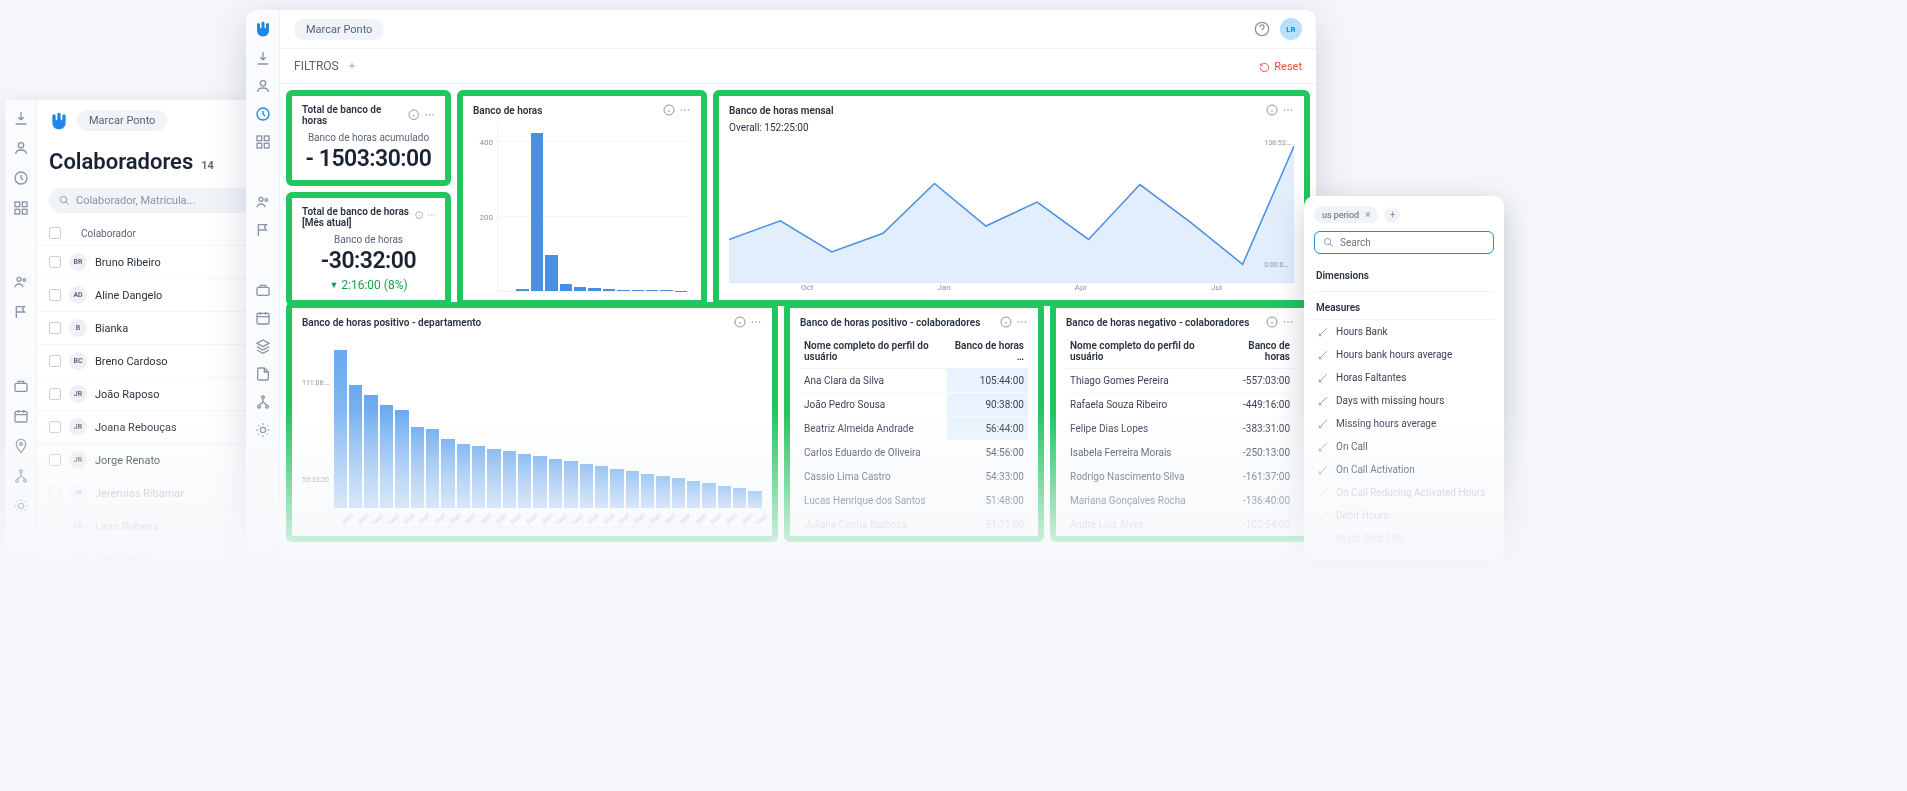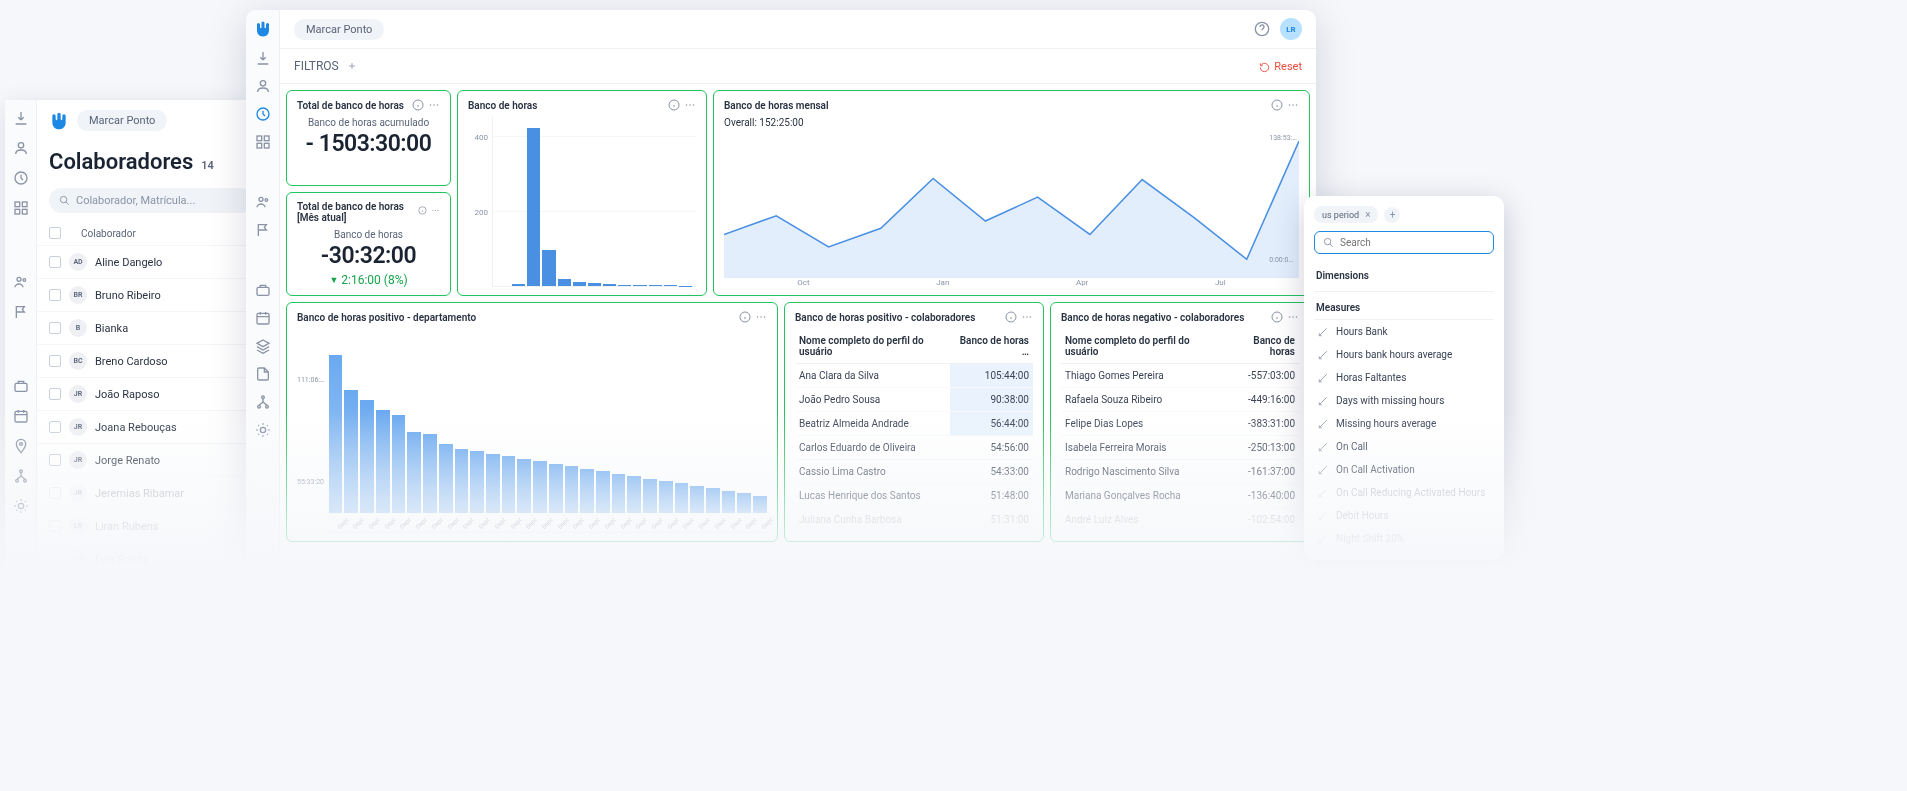--- a/index.html
+++ b/index.html
@@ -33,21 +33,21 @@
 .help-icon { width: 16px; height: 16px; color: #8a94a6; }
 .user-avatar { width: 22px; height: 22px; border-radius: 50%; background: #b8e0ff; color: #1e88e5; font-size: 8px; font-weight: 700; display: flex; align-items: center; justify-content: center; }
 .filters-bar { display: flex; align-items: center; padding: 10px 14px; font-size: 12px; color: #5a6478; gap: 8px; border-bottom: 1px solid #eef0f4; }
 .filters-bar .spacer { flex: 1; }
 .reset-btn { color: #e74c3c; font-size: 11px; display: flex; align-items: flex-end; gap: 4px; }
 .plus-icon { width: 10px; height: 10px; color: #8a94a6; }
 
 .dashboard-body { flex: 1; padding: 6px; overflow: hidden; }
 .dash-grid-top { display: grid; grid-template-columns: 165px 250px 1fr; gap: 6px; height: 206px; }
 .kpi-col { display: flex; flex-direction: column; gap: 6px; }
-.widget { background: #fff; border: 1px solid #22c55e; border-radius: 6px; padding: 8px 10px; position: relative; }
+.widget { background: #fff; border: 6px solid #22c55e; border-radius: 6px; padding: 8px 10px; position: relative; }
 .widget-header { display: flex; align-items: center; font-size: 10px; font-weight: 600; color: #2a3342; }
 .widget-header .spacer { flex: 1; }
 .info-icon, .more-icon { width: 12px; height: 12px; color: #8a94a6; margin-left: 4px; }
 .kpi { flex: 1; }
 .kpi-label { font-size: 10px; color: #5a6478; text-align: center; margin-top: 6px; }
 .kpi-value { font-size: 23px; font-weight: 600; color: #1a2332; text-align: center; margin-top: 2px; letter-spacing: -0.5px; }
 .kpi-delta { font-size: 12px; color: #16a34a; text-align: right; margin-top: 4px; display: flex; align-items: center; justify-content: center; gap: 3px; }
 .kpi-delta::before { content: '▼'; color: #16a34a; font-size: 9px; }
 
 .bar-chart-widget { display: flex; flex-direction: column; }
@@ -199,27 +199,27 @@
         </svg>
       <span>Colaborador, Matrícula...</span>
     </div>
     <div class="collab-header">
       <span class="check" style="width:12px;height:12px;border:1px solid #c8d0dc;border-radius:2px;"></span>
       <span>Colaborador</span>
     </div>
     <div id="collab-rows">
         <div class="collab-row">
           <span class="check"></span>
+          <span class="avatar-badge">BR</span>
+          <span>Bruno Ribeiro</span>
+        </div>
+        <div class="collab-row">
+          <span class="check"></span>
           <span class="avatar-badge">AD</span>
           <span>Aline Dangelo</span>
-        </div>
-        <div class="collab-row">
-          <span class="check"></span>
-          <span class="avatar-badge">BR</span>
-          <span>Bruno Ribeiro</span>
         </div>
         <div class="collab-row">
           <span class="check"></span>
           <span class="avatar-badge">B</span>
           <span>Bianka</span>
         </div>
         <div class="collab-row">
           <span class="check"></span>
           <span class="avatar-badge">BC</span>
           <span>Breno Cardoso</span>

